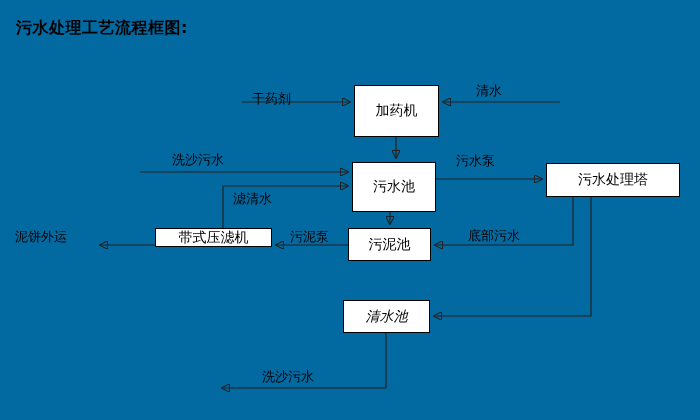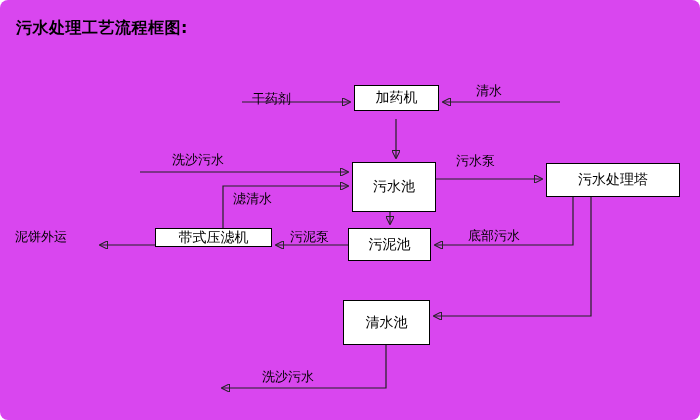--- a/index.html
+++ b/index.html
@@ -7,23 +7,22 @@
     padding: 0;
     background: #ffffff;
   }
   body {
     font-family: "DejaVu Sans", "Liberation Sans", sans-serif;
   }
   #canvas {
     position: relative;
     width: 700px;
     height: 420px;
-    background: #d946ef;
+    background: #0369a1;
     overflow: hidden;
-    border-radius: 8px;
   }
   #title {
     position: absolute;
     left: 16px;
     top: 18px;
     font-size: 16px;
     font-weight: bold;
     color: #000000;
     letter-spacing: 0.5px;
     white-space: nowrap;
@@ -102,41 +101,41 @@
 
     <path d="M 348 245 L 276 245" marker-end="url(#ah)"></path>
 
     <path d="M 155 245 L 100 245" marker-end="url(#ah)"></path>
 
     <path d="M 591 197 L 591 316 L 434 316" marker-end="url(#ah)"></path>
 
     <path d="M 386 333 L 386 388 L 222 388" marker-end="url(#ah)"></path>
   </svg>
 
-  <div class="node" style="left:354px; top:85px; width:85px; height:26px;">
+  <div class="node" style="left:354px; top:85px; width:85px; height:52px;">
     <span>加药机</span>
   </div>
 
   <div class="node" style="left:352px; top:162px; width:84px; height:50px;">
     <span>污水池</span>
   </div>
 
   <div class="node" style="left:546px; top:163px; width:134px; height:34px;">
     <span>污水处理塔</span>
   </div>
 
   <div class="node" style="left:155px; top:228px; width:117px; height:19px;">
     <span>带式压滤机</span>
   </div>
 
   <div class="node" style="left:348px; top:228px; width:83px; height:33px;">
     <span>污泥池</span>
   </div>
 
-  <div class="node" style="left:343px; top:300px; width:87px; height:45px;">
+  <div class="node" style="left:343px; top:300px; width:87px; height:33px;font-style:italic;">
     <span>清水池</span>
   </div>
 
   <div class="free-label" style="left:252px; top:82px;margin-top:8px;">干药剂</div>
 
   <div class="free-label" style="left:476px; top:82px;">清水</div>
 
   <div class="free-label" style="left:172px; top:151px;">洗沙污水</div>
 
   <div class="free-label" style="left:15px; top:228px;">泥饼外运</div>

